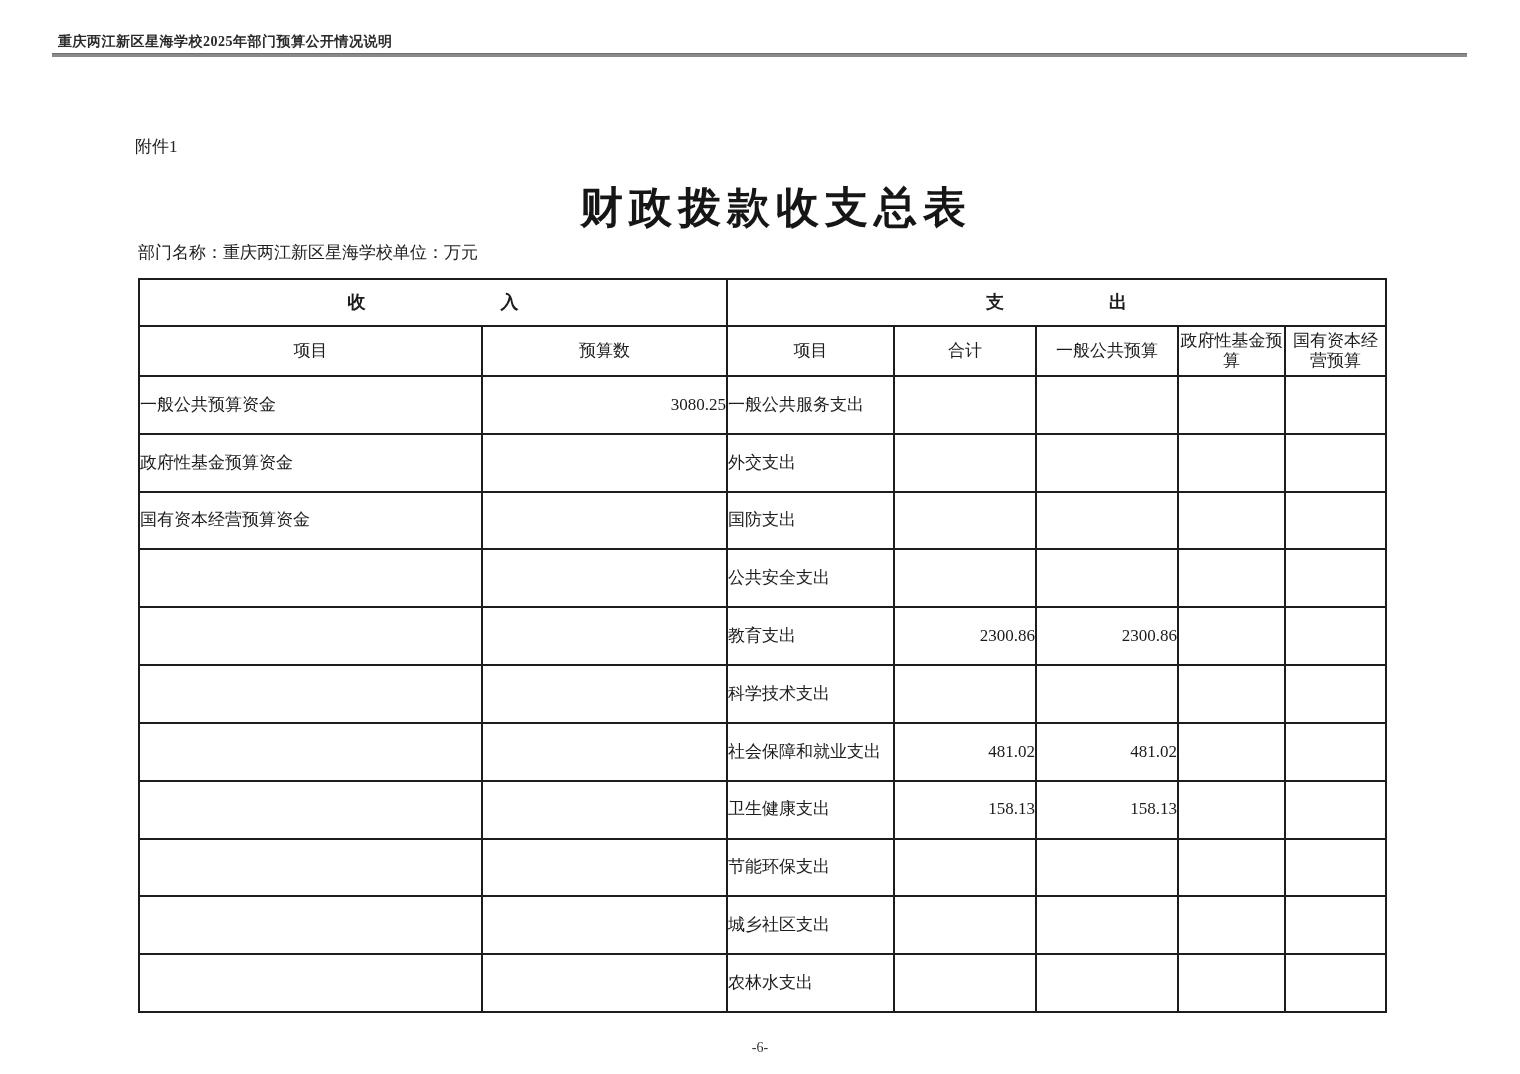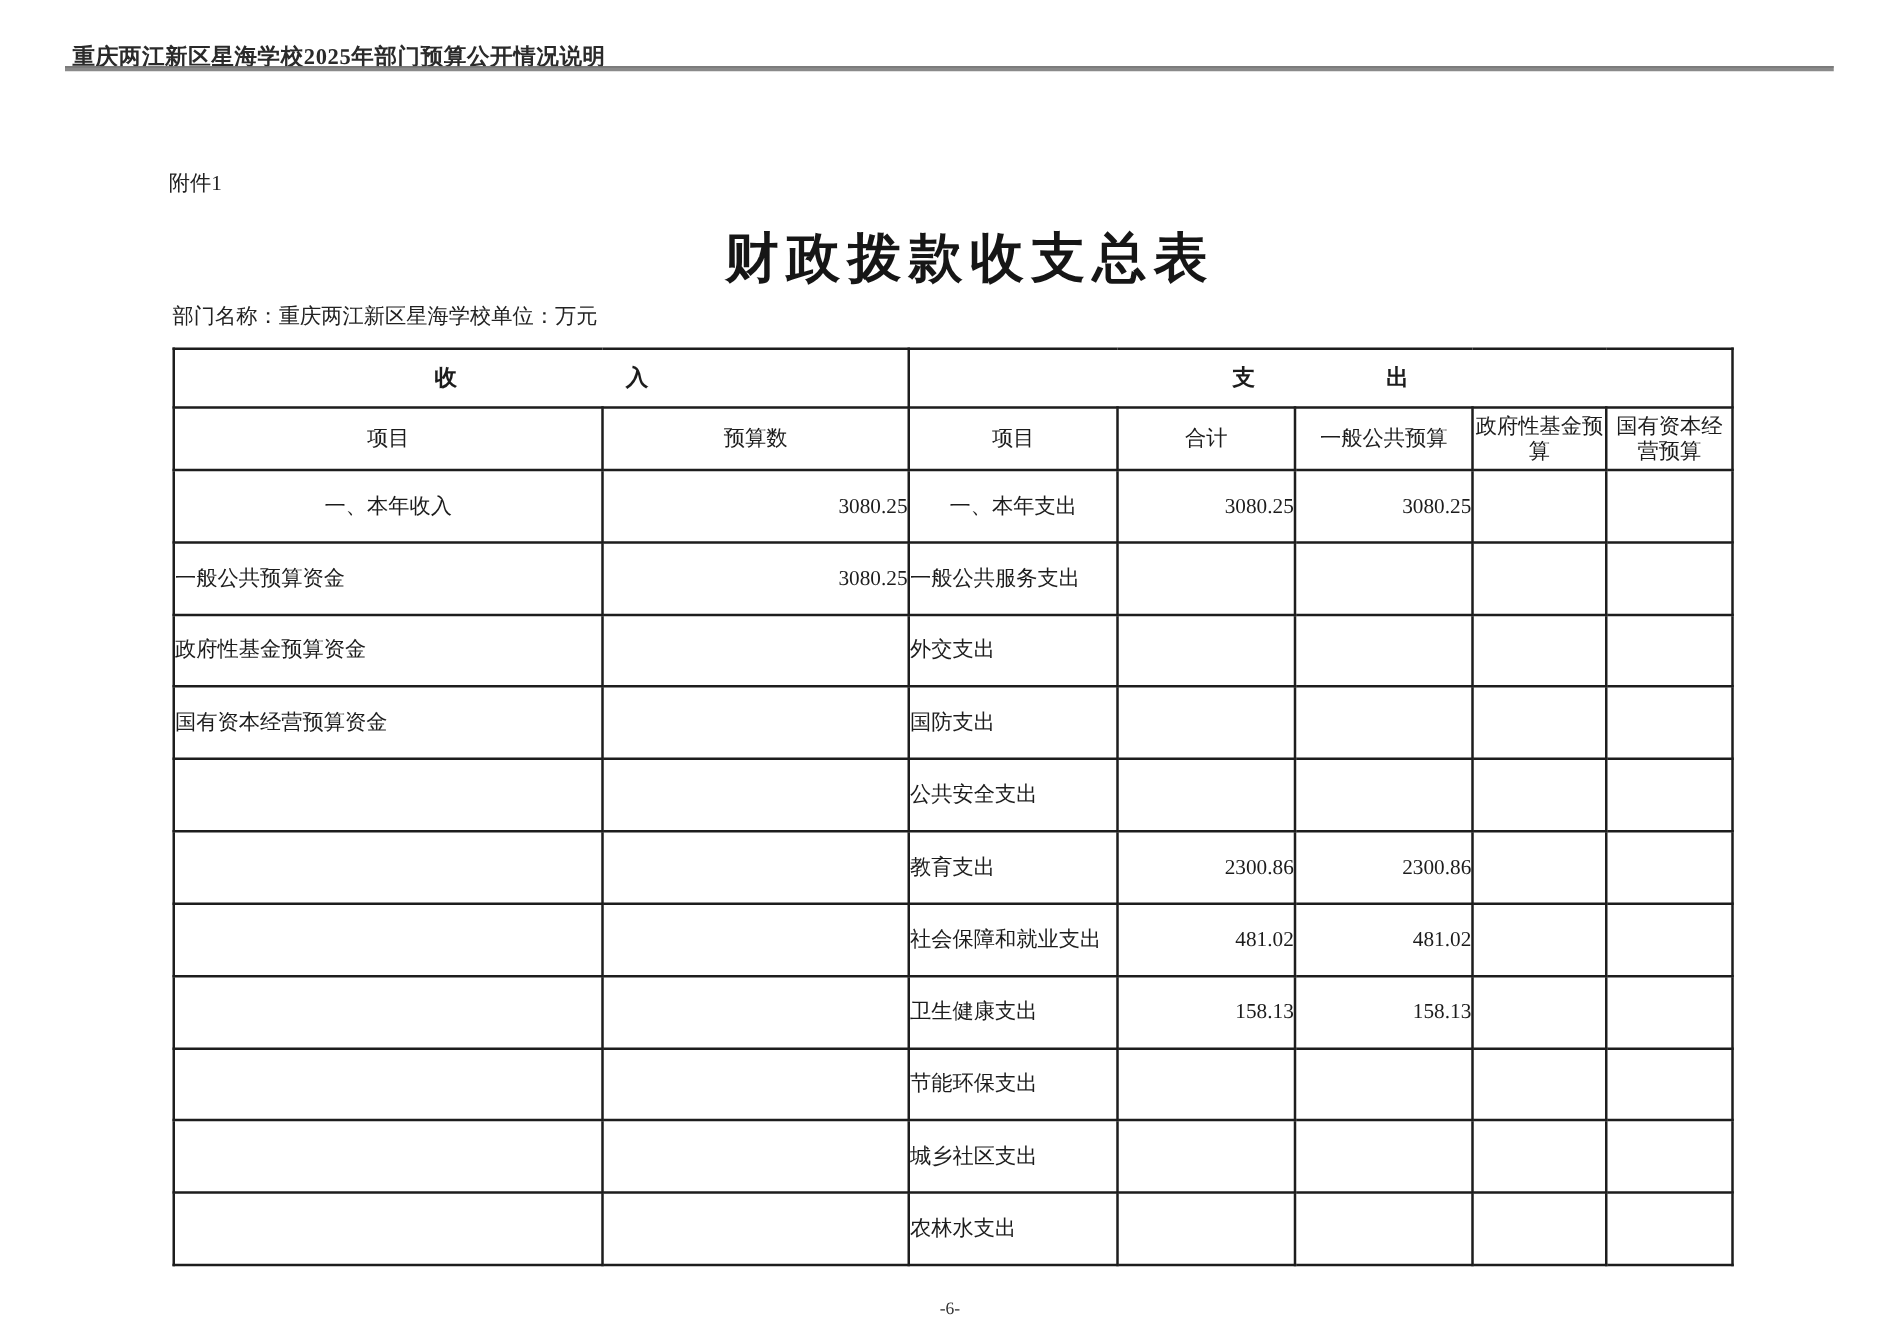--- a/index.html
+++ b/index.html
@@ -1,21 +1,21 @@
 <!DOCTYPE html>
 <html><head>
 <meta charset="utf-8">
 <style>
   html,body{margin:0;padding:0;background:#ffffff;}
   .page{
     position:relative;width:1520px;height:1074px;background:#ffffff;
     font-family:"Liberation Serif","DejaVu Serif",serif;color:#1c1c1c;overflow:hidden;
   }
   .running-header{
-    position:absolute;left:58px;top:33px;font-size:18px;font-weight:bold;
+    position:absolute;left:58px;top:33px;font-size:14px;font-weight:bold;
     letter-spacing:0.5px;color:#2a2a2a;white-space:nowrap;
   }
   .header-rule{
     position:absolute;left:52px;top:53px;width:1415px;height:3px;
     background:#8a8a8a;border-top:1px solid #6e6e6e;
   }
   .attachment{position:absolute;left:135px;top:135px;font-size:17px;color:#222;}
   .doc-title{
     position:absolute;left:0;top:167px;width:1520px;margin:16px;text-align:center;
     font-size:43px;font-weight:bold;letter-spacing:6px;color:#161616;line-height:1.15;
@@ -95,29 +95,20 @@
         <th class="col-head wide">预算数</th>
         <th class="col-head wide">项目</th>
         <th class="col-head wide">合计</th>
         <th class="col-head wide">一般公共预算</th>
         <th class="col-head">政府性基金预算</th>
         <th class="col-head">国有资本经营预算</th>
       </tr>
     </thead>
     <tbody>
       <tr>
-        <td class="center-b">一、本年收入</td>
-        <td class="num">3080.25</td>
-        <td class="center-b">一、本年支出</td>
-        <td class="num">3080.25</td>
-        <td class="num">3080.25</td>
-        <td class="num"></td>
-        <td class="num"></td>
-      </tr>
-      <tr>
         <td class="item-income">一般公共预算资金</td>
         <td class="num">3080.25</td>
         <td class="item">一般公共服务支出</td>
         <td class="num"></td>
         <td class="num"></td>
         <td class="num"></td>
         <td class="num"></td>
       </tr>
       <tr>
         <td class="item-income">政府性基金预算资金</td>
@@ -151,20 +142,29 @@
         <td class="num"></td>
         <td class="item">教育支出</td>
         <td class="num">2300.86</td>
         <td class="num">2300.86</td>
         <td class="num"></td>
         <td class="num"></td>
       </tr>
       <tr>
         <td class="item-income"></td>
         <td class="num"></td>
+        <td class="item">科学技术支出</td>
+        <td class="num"></td>
+        <td class="num"></td>
+        <td class="num"></td>
+        <td class="num"></td>
+      </tr>
+      <tr>
+        <td class="item-income"></td>
+        <td class="num"></td>
         <td class="item">社会保障和就业支出</td>
         <td class="num">481.02</td>
         <td class="num">481.02</td>
         <td class="num"></td>
         <td class="num"></td>
       </tr>
       <tr>
         <td class="item-income"></td>
         <td class="num"></td>
         <td class="item">卫生健康支出</td>

